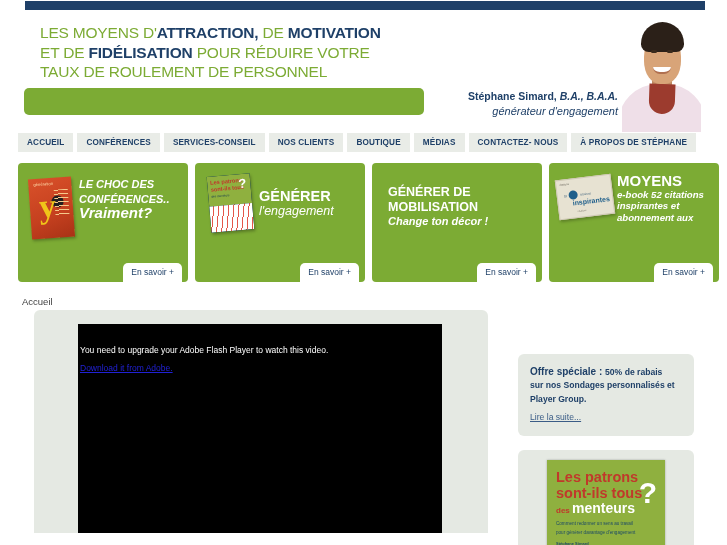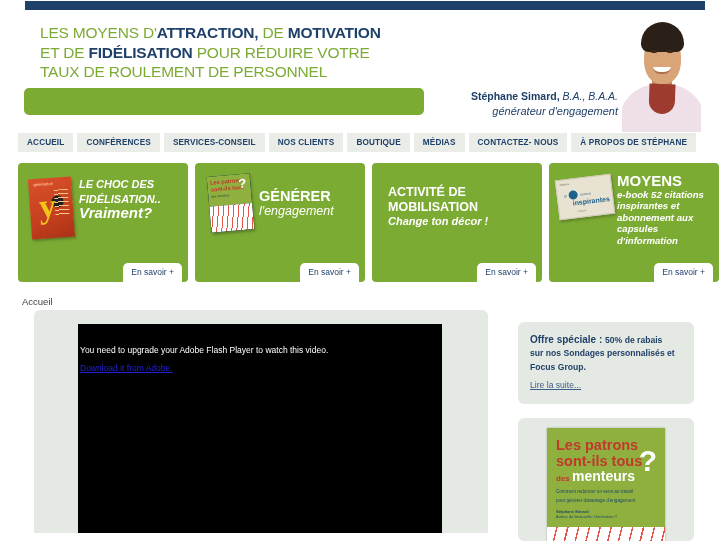--- a/index.html
+++ b/index.html
@@ -30,21 +30,21 @@
   .greenbar {
     position: absolute; left: 24px; top: 78px; width: 400px; height: 27px;
     background: #7cab34; border-radius: 5px;
   }
 
   .speaker {
     position: absolute; left: 428px; top: 79px; width: 190px;
     text-align: right; color: #1f4068; font-size: 10.5px; line-height: 15px;
   }
   .speaker .nm { font-weight: 700; }
-  .speaker .nm i { font-weight: 400; font-style: italic; }
+  .speaker .nm i { font-weight: 700; font-style: italic; }
   .speaker .sub { font-style: italic; font-size: 11px; }
 
   
   .portrait {
     position: absolute; left: 622px; top: 0px; width: 79px; height: 122px;
     overflow: hidden; background: #ffffff;
   }
   .p-shirt {
     position: absolute; left: -4px; bottom: 0; width: 88px; height: 48px;
     background: #efdfe8; border-radius: 40px 40px 0 0;
@@ -188,20 +188,21 @@
   .video .lnk {
     color: #2121d6; font-size: 8.5px; text-decoration: underline; cursor: pointer;
     display: inline-block; margin-left: 2px;
   }
 
   
   .sidebar { position: absolute; left: 518px; top: 322px; width: 176px; }
   .card {
     background: #e5e9e3; border-radius: 6px; padding: 11px 12px 12px 12px;
     margin-bottom: 14px;
+    margin-top: 32px;
   }
   .card .ofr { font-size: 10px; line-height: 14px; color: #1f4068; font-weight: 700; }
   .card .ofr .small { font-size: 8.6px; }
   .card .body { font-size: 8.6px; line-height: 13.5px; color: #1f4068; font-weight: 700; }
   .card .more {
     font-size: 8.6px; color: #3a5c86; text-decoration: underline;
     display: inline-block; margin-top: 4px; cursor: pointer;
   }
 
   .card-book { background:#e5e9e3; border-radius:6px; padding: 10px 0 0 0; height: 123px; overflow:hidden; }
@@ -291,21 +292,21 @@
 
     <div class="promo">
       <div class="bk bk1">
         <div class="cap">génération</div>
         <div class="dot"></div>
         <div class="lns"></div>
         <div class="y">y</div>
       </div>
       <div class="promo-txt" style="padding-left:6px;">
         <div class="t1">LE CHOC DES</div>
-        <div class="t1">FIDÉLISATION..</div>
+        <div class="t1">CONFÉRENCES..</div>
         <div class="t2" style="">Vraiment?</div>
       </div>
       <div class="ensavoir"><span>En savoir +</span></div>
     </div>
 
     <div class="promo">
       <div class="bk bk2">
         <div class="top">
           <div class="l1">Les patrons</div>
           <div class="l2">sont-ils tous</div>
@@ -316,21 +317,21 @@
       </div>
       <div class="promo-txt" style="padding-left:7px;padding-top:26px;">
         <div class="t5">GÉNÉRER</div>
         <div class="t4">l'engagement</div>
       </div>
       <div class="ensavoir"><span>En savoir +</span></div>
     </div>
 
     <div class="promo">
       <div class="promo-txt" style="padding-left:16px;padding-top:22px;">
-        <div class="t3">ACTIVITÉ DE</div>
+        <div class="t3">GÉNÉRER DE</div>
         <div class="t3">MOBILISATION</div>
         <div class="t1">Change ton décor !</div>
       </div>
       <div class="ensavoir"><span>En savoir +</span></div>
     </div>
 
     <div class="promo">
       <div class="bk bk3">
         <div class="hd">citations</div>
         <div class="mid">
@@ -339,21 +340,20 @@
           <span class="w1">citations</span>
         </div>
         <div class="big">inspirantes</div>
         <div class="ft">citations</div>
       </div>
       <div class="promo-txt" style="padding-left:4px;padding-top:11px;">
         <div class="t7">MOYENS</div>
         <div class="t8">e-book 52 citations</div>
         <div class="t8">inspirantes et</div>
         <div class="t8">abonnement aux</div>
-        <div class="t8">capsules d'information</div>
       </div>
       <div class="ensavoir"><span>En savoir +</span></div>
     </div>
 
   </div>
 
   <div class="breadcrumb">
     <span>Accueil</span>
   </div>
 
@@ -361,21 +361,21 @@
     <div class="video">
       <div class="msg">You need to upgrade your Adobe Flash Player to watch this video.</div>
       <a class="lnk">Download it from Adobe.</a>
     </div>
   </div>
 
   <div class="sidebar">
 
     <div class="card">
       <div class="ofr"><span>Offre spéciale</span><span> : </span><span class="small">50% de rabais</span></div>
-      <div class="body">sur nos Sondages personnalisés et Focus Group.</div>
+      <div class="body">sur nos Sondages personnalisés et Player Group.</div>
       <a class="more">Lire la suite...</a>
     </div>
 
     <div class="card-book">
       <div class="bigbook">
         <div class="gtop">
           <div class="qm">?</div>
           <div class="r1">Les patrons</div>
           <div class="r2">sont-ils tous</div>
           <div class="r3"><span>des</span> <b>menteurs</b></div>

